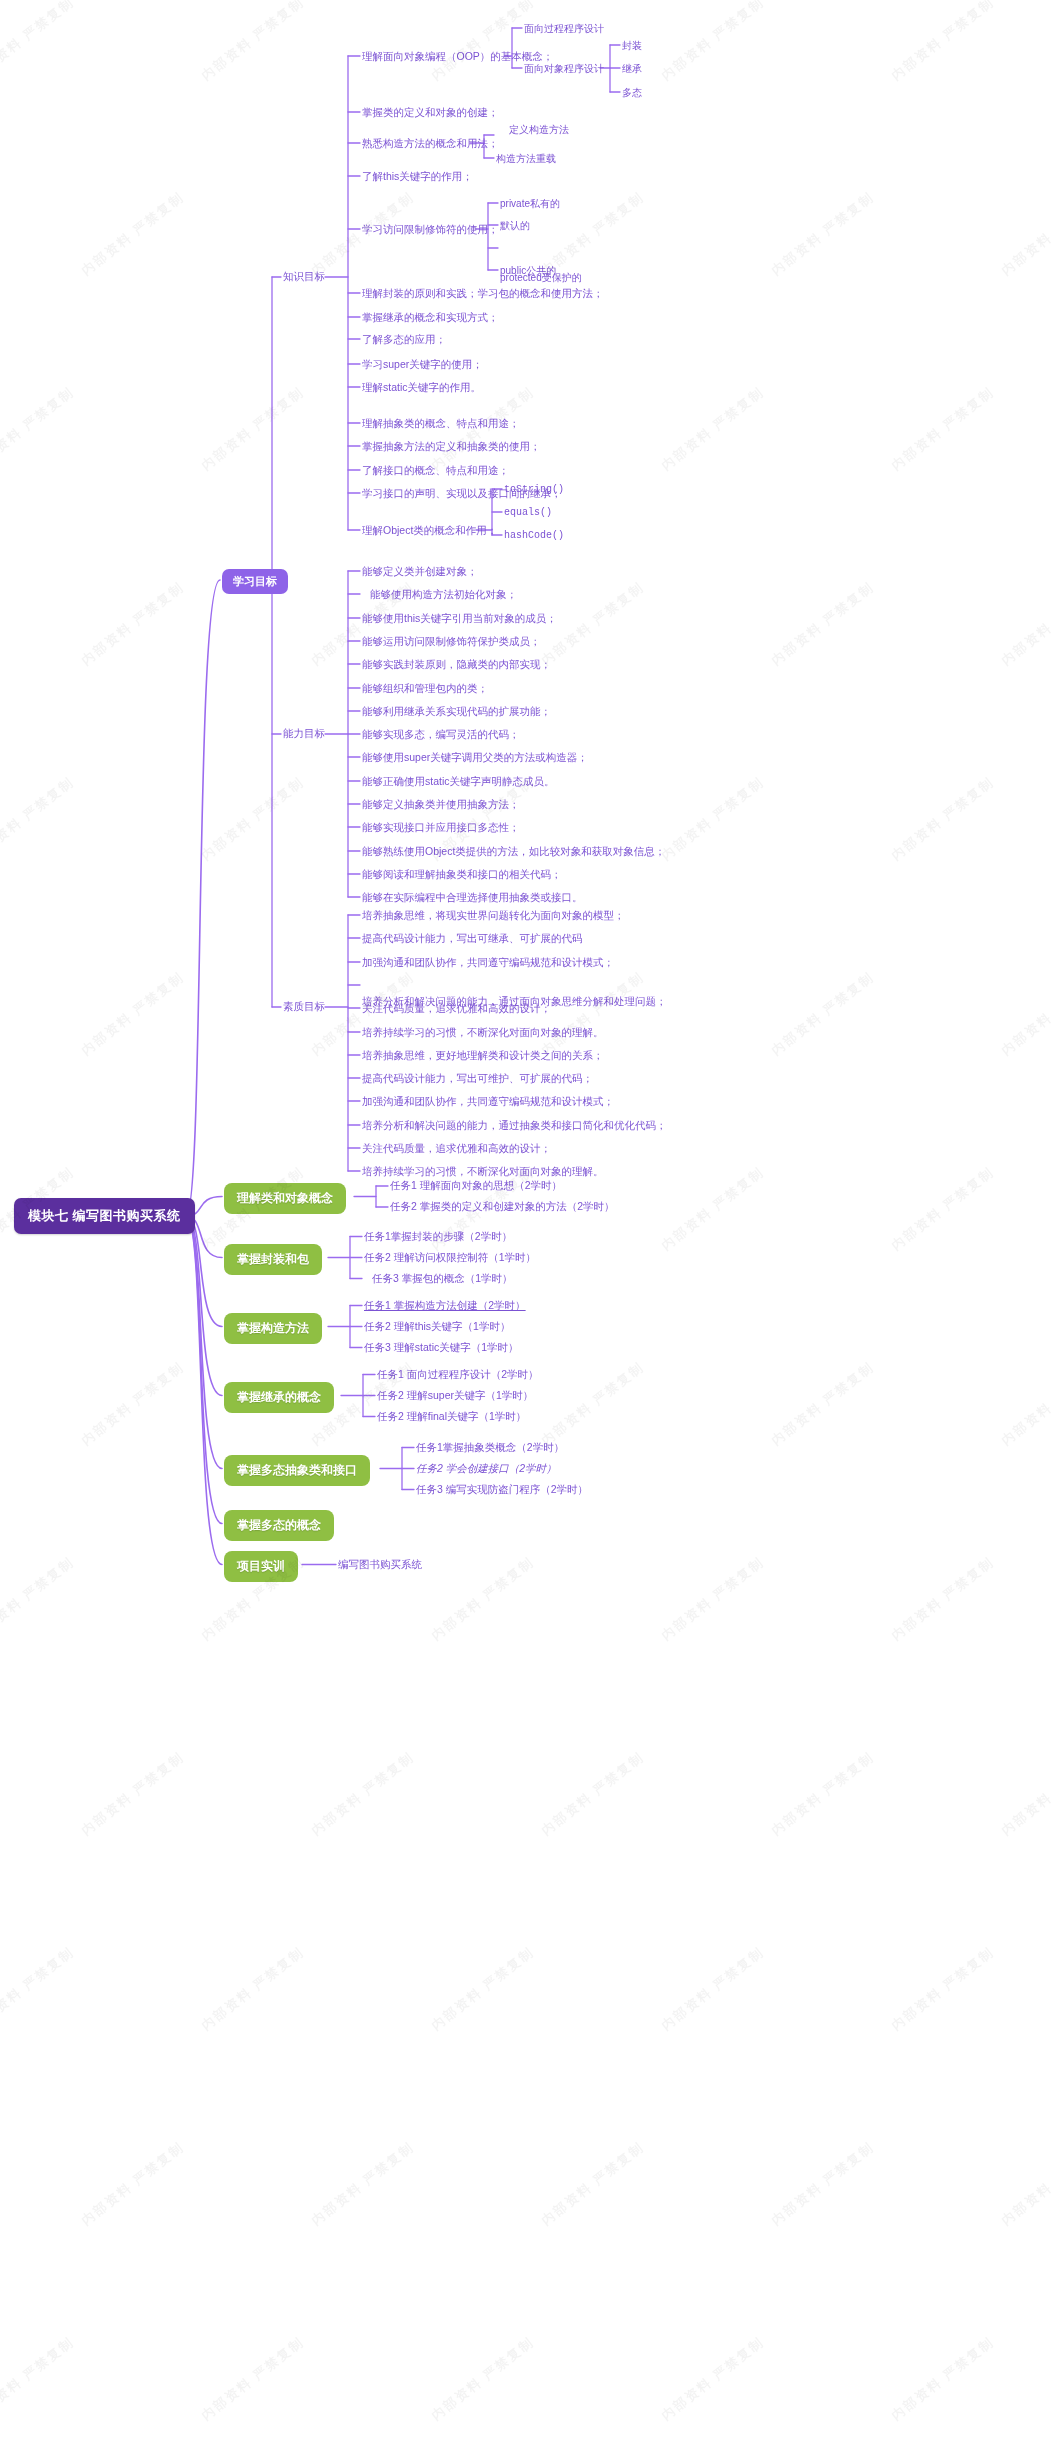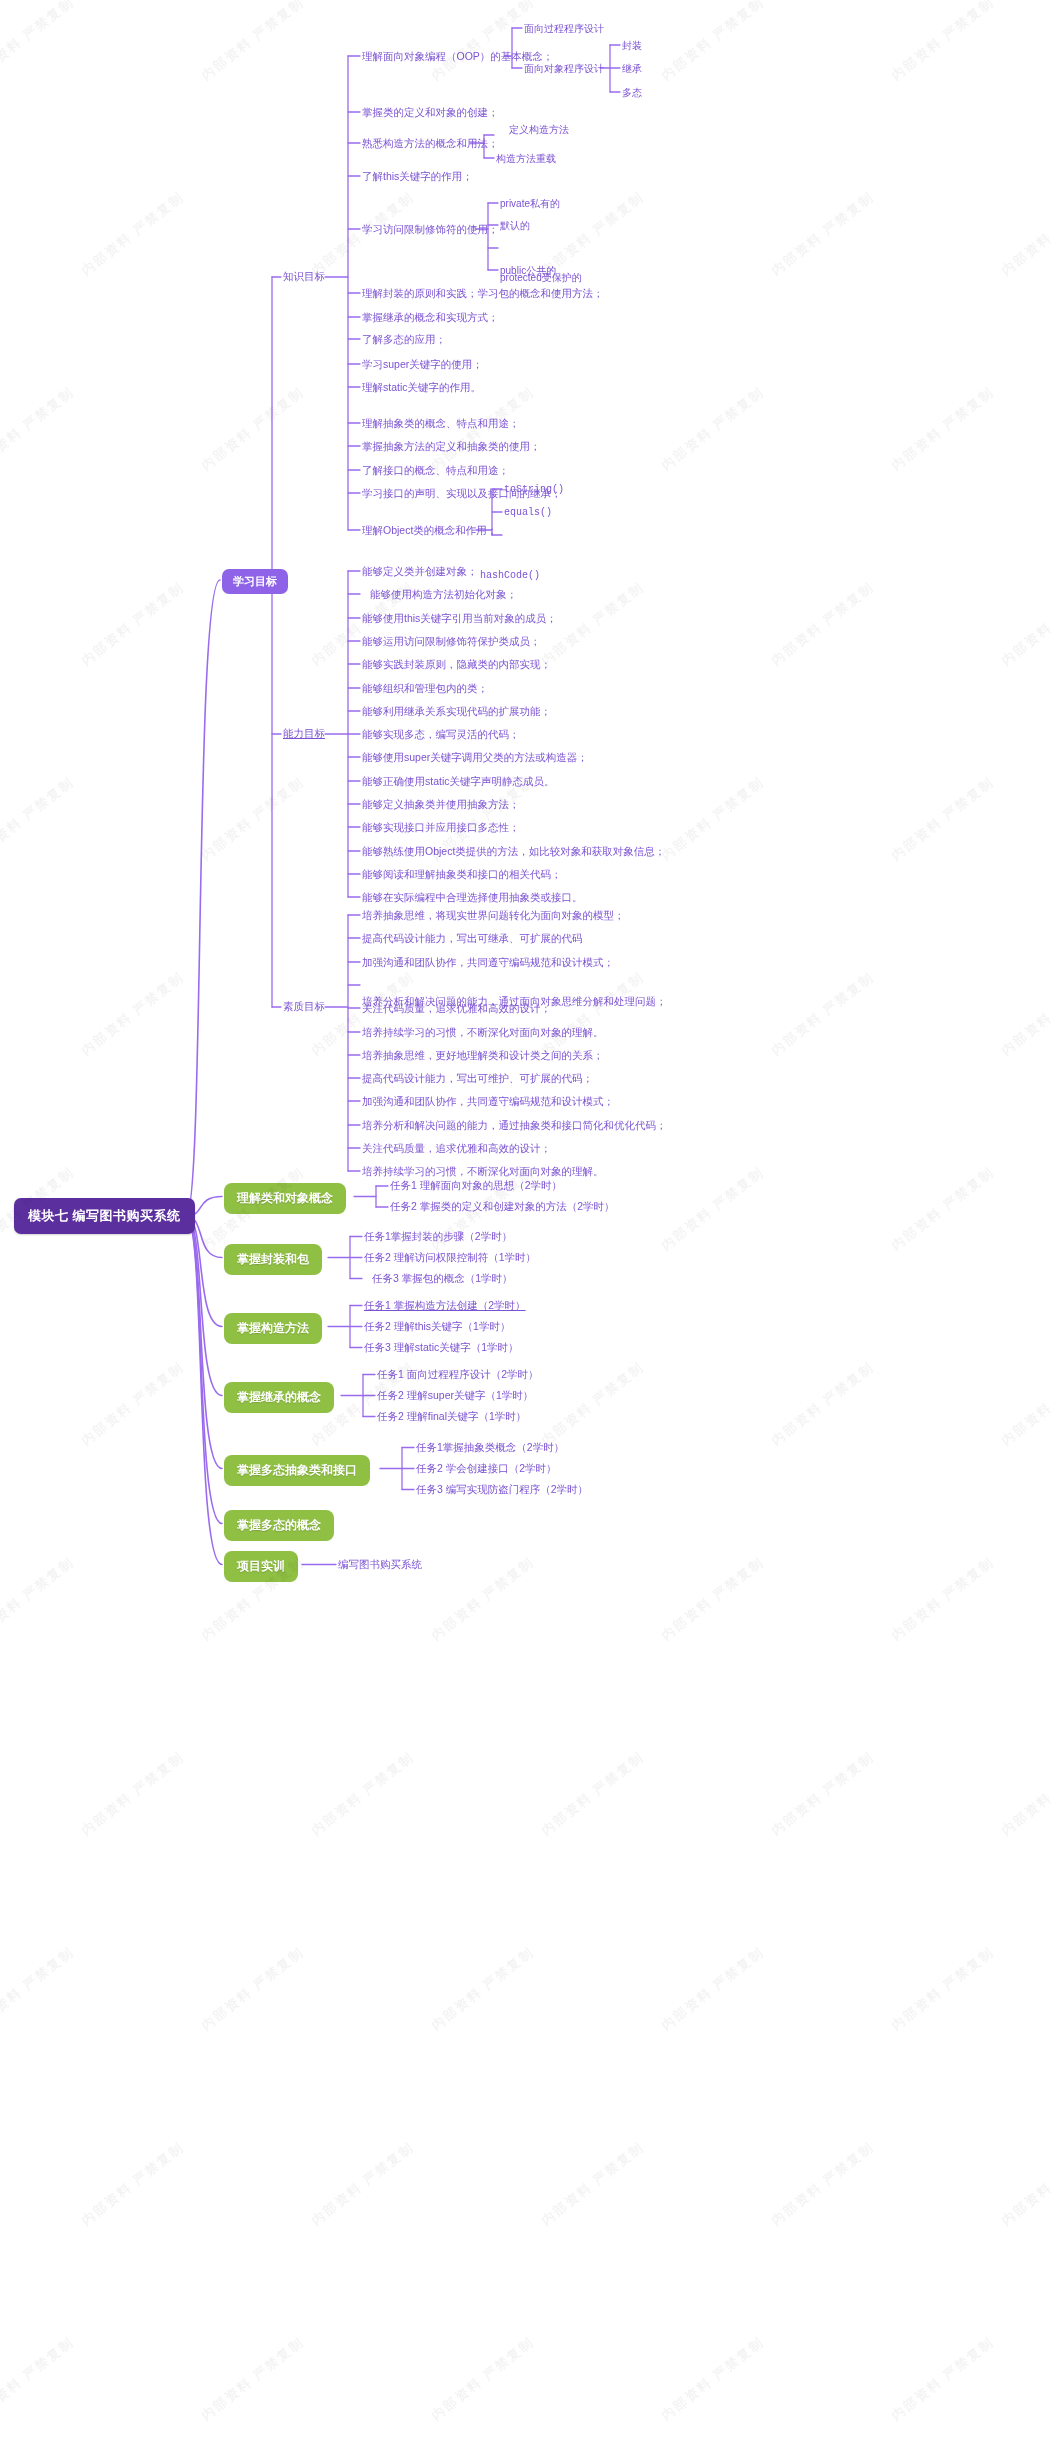--- a/index.html
+++ b/index.html
@@ -157,21 +157,21 @@
       <path d="M402,1468.5 L414,1468.5" stroke="#9B6BEF" fill="none" stroke-width="1.3" stroke-linecap="round"></path>
       <path d="M402,1489.5 L414,1489.5" stroke="#9B6BEF" fill="none" stroke-width="1.3" stroke-linecap="round"></path>
       <path d="M186,1216 C205.8,1216 195,1523.5 222,1523.5" stroke="#9B6BEF" fill="none" stroke-width="1.6" stroke-linecap="round"></path>
       <path d="M186,1216 C205.8,1216 195,1564.5 222,1564.5" stroke="#9B6BEF" fill="none" stroke-width="1.6" stroke-linecap="round"></path>
       <path d="M302,1564.5 L336,1564.5" stroke="#9B6BEF" fill="none" stroke-width="1.3" stroke-linecap="round"></path>
     </svg>
   <div id="nodes">
       <div class="node root" style="left: 14px; top: 1198px;">模块七 编写图书购买系统</div>
       <div class="node pill1" style="left: 222px; top: 569px;">学习目标</div>
       <div class="node leaf" style="left: 283px; top: 270px;">知识目标</div>
-      <div class="node leaf" style="left: 283px; top: 727px; text-decoration: underline;">能力目标</div>
+      <div class="node leaf" style="left: 283px; top: 727px;">能力目标</div>
       <div class="node leaf" style="left: 283px; top: 1000px;">素质目标</div>
       <div class="node leaf" style="left: 362px; top: 50px;">理解面向对象编程（OOP）的基本概念；</div>
       <div class="node leaf" style="left: 362px; top: 106px;">掌握类的定义和对象的创建；</div>
       <div class="node leaf" style="left: 362px; top: 137px;">熟悉构造方法的概念和用法；</div>
       <div class="node leaf" style="left: 362px; top: 170px;">了解this关键字的作用；</div>
       <div class="node leaf" style="left: 362px; top: 223px;">学习访问限制修饰符的使用；</div>
       <div class="node leaf" style="left: 362px; top: 287px;">理解封装的原则和实践；学习包的概念和使用方法；</div>
       <div class="node leaf" style="left: 362px; top: 311px;">掌握继承的概念和实现方式；</div>
       <div class="node leaf" style="left: 362px; top: 333px;">了解多态的应用；</div>
       <div class="node leaf" style="left: 362px; top: 358px;">学习super关键字的使用；</div>
@@ -187,21 +187,21 @@
       <div class="node leaf sm" style="left: 622px; top: 62px;">继承</div>
       <div class="node leaf sm" style="left: 622px; top: 86px;">多态</div>
       <div class="node leaf sm" style="left: 496px; top: 123px; margin-left: 13px;">定义构造方法</div>
       <div class="node leaf sm" style="left: 496px; top: 152px;">构造方法重载</div>
       <div class="node leaf sm" style="left: 500px; top: 197px;">private私有的</div>
       <div class="node leaf sm" style="left: 500px; top: 219px;">默认的</div>
       <div class="node leaf sm" style="left: 500px; top: 242px; margin-top: 29px;">protected受保护的</div>
       <div class="node leaf sm" style="left: 500px; top: 264px;">public公共的</div>
       <div class="node leaf sm mono" style="left: 504px; top: 483px;">toString()</div>
       <div class="node leaf sm mono" style="left: 504px; top: 506px;">equals()</div>
-      <div class="node leaf sm mono" style="left: 480px; top: 529px; margin-top: 40px;">hashCode()</div>
+      <div class="node leaf sm mono" style="left: 504px; top: 529px;">hashCode()</div>
       <div class="node leaf" style="left: 362px; top: 565px;">能够定义类并创建对象；</div>
       <div class="node leaf" style="left: 362px; top: 588px; padding-left: 8px;">能够使用构造方法初始化对象；</div>
       <div class="node leaf" style="left: 362px; top: 612px;">能够使用this关键字引用当前对象的成员；</div>
       <div class="node leaf" style="left: 362px; top: 635px;">能够运用访问限制修饰符保护类成员；</div>
       <div class="node leaf" style="left: 362px; top: 658px;">能够实践封装原则，隐藏类的内部实现；</div>
       <div class="node leaf" style="left: 362px; top: 682px;">能够组织和管理包内的类；</div>
       <div class="node leaf" style="left: 362px; top: 705px;">能够利用继承关系实现代码的扩展功能；</div>
       <div class="node leaf" style="left: 362px; top: 728px;">能够实现多态，编写灵活的代码；</div>
       <div class="node leaf" style="left: 362px; top: 751px;">能够使用super关键字调用父类的方法或构造器；</div>
       <div class="node leaf" style="left: 362px; top: 775px;">能够正确使用static关键字声明静态成员。</div>
@@ -232,21 +232,21 @@
       <div class="node pillg" style="left: 224px; top: 1313px;">掌握构造方法</div>
       <div class="node leaf" style="left: 364px; top: 1298.5px; text-decoration: underline;">任务1 掌握构造方法创建（2学时）</div>
       <div class="node leaf" style="left: 364px; top: 1319.5px;">任务2 理解this关键字（1学时）</div>
       <div class="node leaf" style="left: 364px; top: 1340.5px;">任务3 理解static关键字（1学时）</div>
       <div class="node pillg" style="left: 224px; top: 1382px;">掌握继承的概念</div>
       <div class="node leaf" style="left: 377px; top: 1367.5px;">任务1 面向过程程序设计（2学时）</div>
       <div class="node leaf" style="left: 377px; top: 1388.5px;">任务2 理解super关键字（1学时）</div>
       <div class="node leaf" style="left: 377px; top: 1409.5px;">任务2 理解final关键字（1学时）</div>
       <div class="node pillg" style="left: 224px; top: 1455px;">掌握多态抽象类和接口</div>
       <div class="node leaf" style="left: 416px; top: 1440.5px;">任务1掌握抽象类概念（2学时）</div>
-      <div class="node leaf" style="left: 416px; top: 1461.5px;">任务2 学会创建接口（2学时）</div>
+      <div class="node leaf" style="left: 416px; top: 1461.5px; font-style: italic;">任务2 学会创建接口（2学时）</div>
       <div class="node leaf" style="left: 416px; top: 1482.5px;">任务3 编写实现防盗门程序（2学时）</div>
       <div class="node pillg" style="left: 224px; top: 1510px;">掌握多态的概念</div>
       <div class="node pillg" style="left: 224px; top: 1551px;">项目实训</div>
       <div class="node leaf" style="left: 338px; top: 1557.5px;">编写图书购买系统</div>
     </div>
   <div id="watermarks">
       <div class="wm" style="left: -40px; top: 30px;">内部资料 严禁复制</div>
       <div class="wm" style="left: 190px; top: 30px;">内部资料 严禁复制</div>
       <div class="wm" style="left: 420px; top: 30px;">内部资料 严禁复制</div>
       <div class="wm" style="left: 650px; top: 30px;">内部资料 严禁复制</div>

